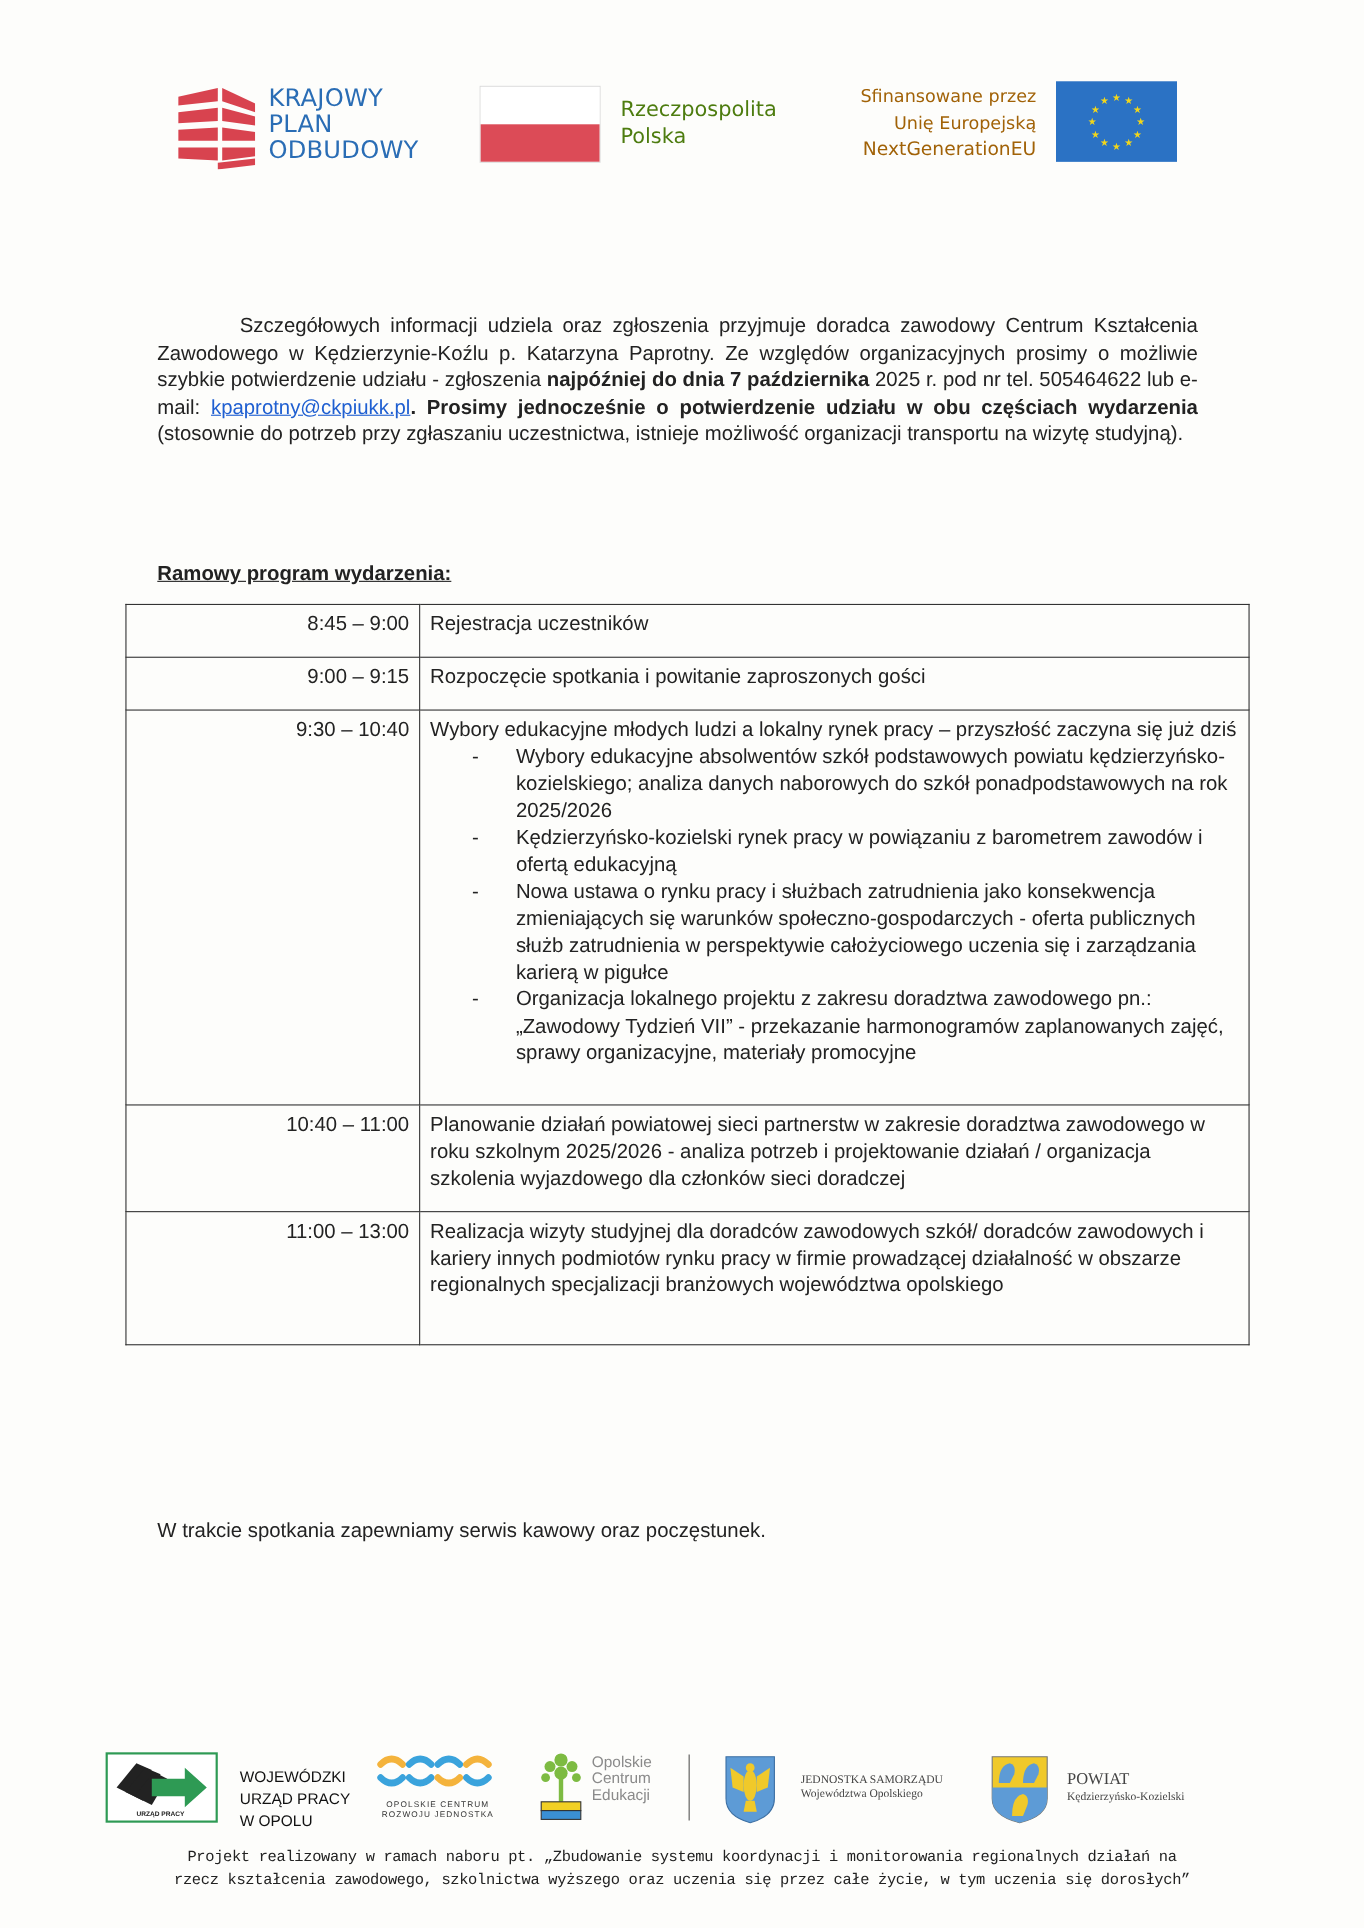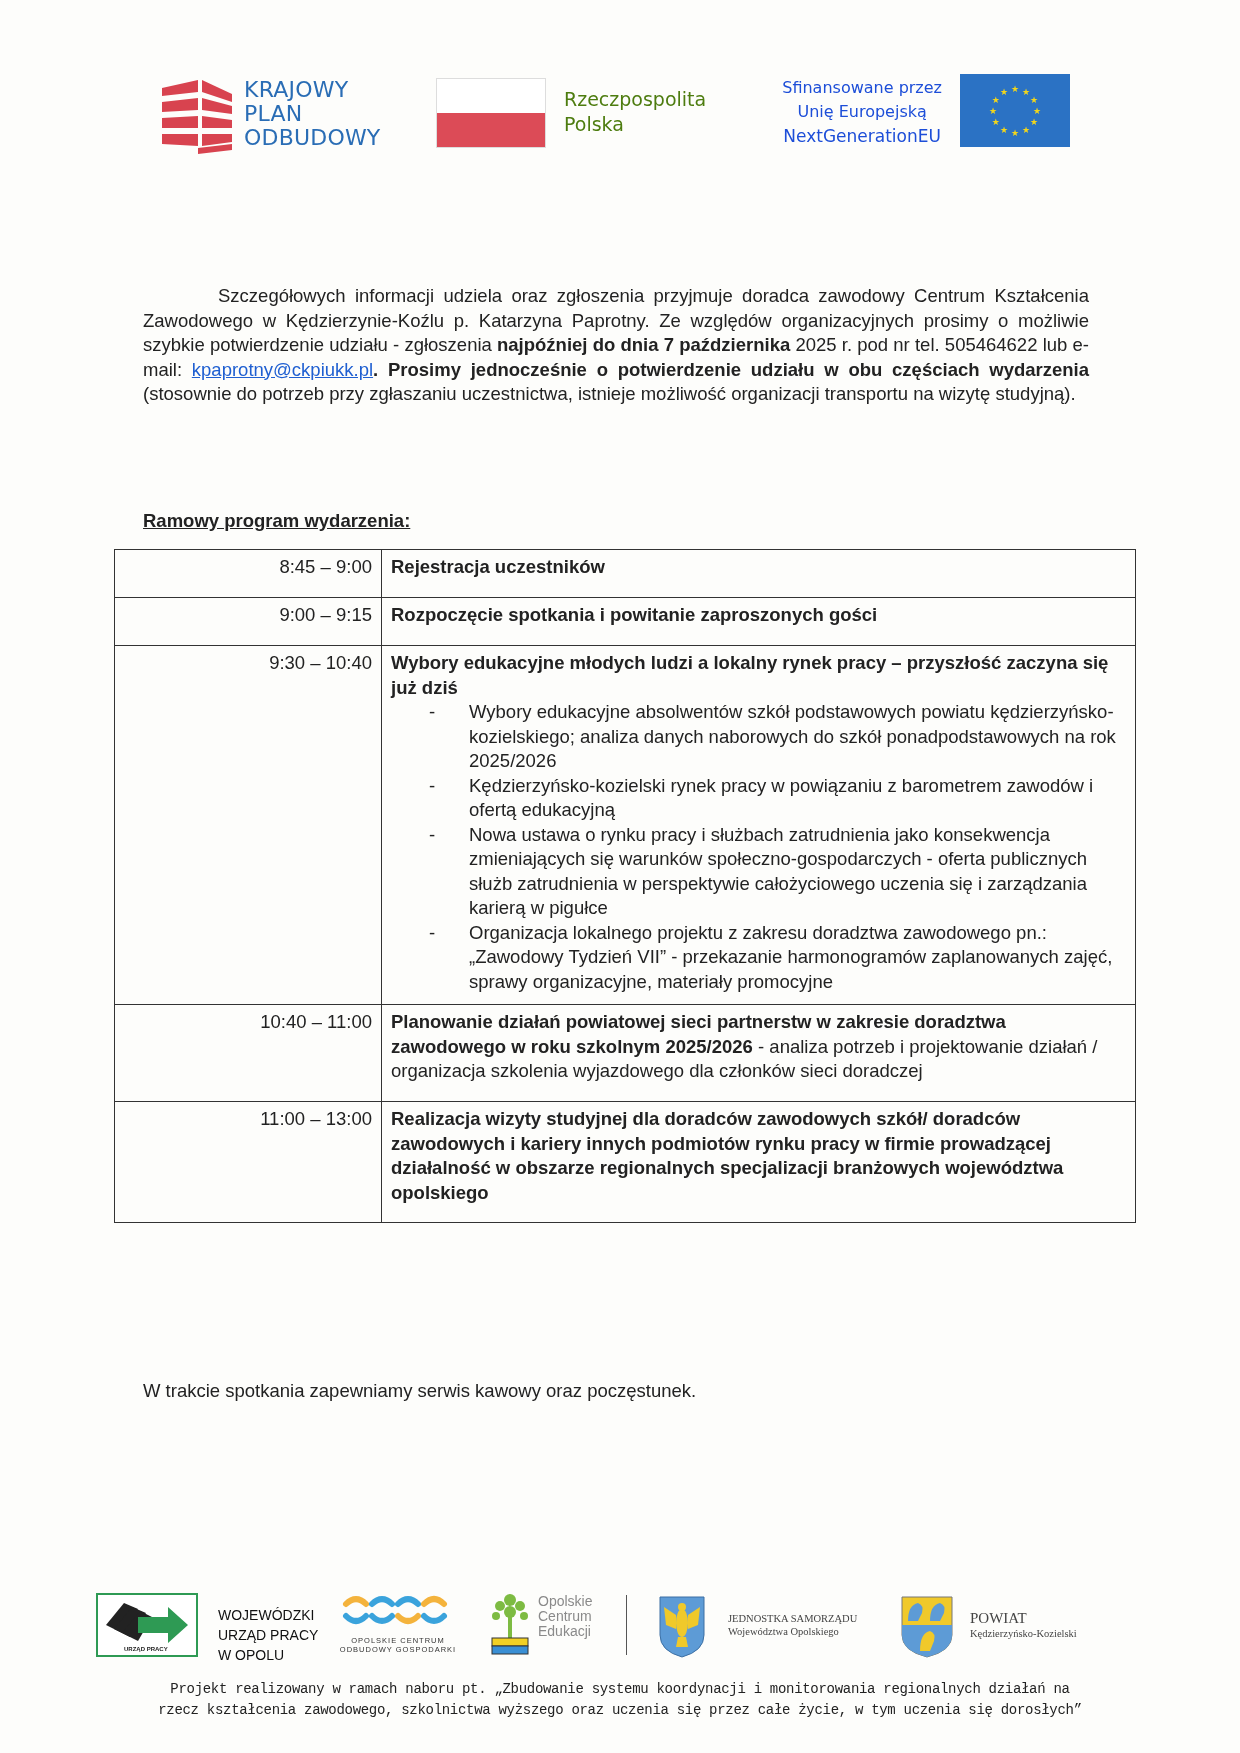--- a/index.html
+++ b/index.html
@@ -14,21 +14,21 @@
     
     #kpo-logo { left:162px; top:78px; width:240px; height:76px; }
     #kpo-mark { position:absolute; left:0; top:0; width:70px; height:76px; }
     #kpo-text { position:absolute; left:82px; top:0; color:#2a6db5; font-size:22px; line-height:24px; font-weight:500; font-family:"DejaVu Sans", sans-serif; letter-spacing:0.2px; }
     #pl-logo { left:436px; top:78px; width:280px; height:72px; }
     #pl-flag { position:absolute; left:0; top:0; width:110px; height:70px; border:1px solid #ddd; box-sizing:border-box; }
     #pl-flag .w { height:50%; background:#fff; }
     #pl-flag .r { height:50%; background:#dc4b57; }
     #pl-text { position:absolute; left:128px; top:9px; font-size:19px; line-height:25px; color:#4d7c0f; font-family:"DejaVu Sans", sans-serif; }
     #eu-logo { left:740px; top:74px; width:330px; height:75px; }
-    #eu-text { position:absolute; right:128px; top:2px; text-align:center; font-size:16px; line-height:24px; color:#1d4ed8; font-family:"DejaVu Sans", sans-serif; white-space:nowrap; }
+    #eu-text { position:absolute; right:128px; top:2px; text-align:right; font-size:16px; line-height:24px; color:#a16207; font-family:"DejaVu Sans", sans-serif; white-space:nowrap; }
     #eu-text .b { font-size:17px; }
     #eu-flag { position:absolute; right:0; top:0; width:110px; height:73px; background:#2b72c4; }
 
     
     #intro {
       left:143px; top:284px; width:946px;
       font-size:18.5px; line-height:24.6px; text-align:justify;
       text-indent:75px;
     }
     #intro a { color:#1f5fd1; text-decoration:underline; }
@@ -39,21 +39,21 @@
     }
 
     
     #schedule {
       left:114px; top:549px; width:1022px;
       border-collapse:collapse;
       font-size:18.5px; line-height:24.5px;
     }
     #schedule td { border:1.5px solid #333; vertical-align:top; padding:5px 9px 0 9px; }
     #schedule td.time { width:248px; text-align:right; }
-    #schedule td.desc b { font-weight:bold; }
+    #schedule td.desc b { font-weight:normal; }
     #schedule ul { list-style:none; margin:0; padding:0 0 0 78px; }
     #schedule ul li { position:relative; }
     #schedule ul li::before { content:"-"; position:absolute; left:-40px; }
 
     #closing { left:143px; top:1380px; font-size:18.5px; }
 
     
     #wup-logo { left:96px; top:1593px; width:102px; height:64px; border:2px solid #2e9a54; box-sizing:border-box; background:#fff; }
     #wup-text { left:218px; top:1593px; font-size:14px; line-height:20px; color:#111;margin-top:12px; }
     #ocrg-logo { left:338px; top:1590px; width:120px; height:72px; text-align:center; }
@@ -200,21 +200,21 @@
       <path d="M34,14 Q44,4 54,14" stroke="#3aa3dc"></path>
       <path d="M34,26 Q44,36 54,26" stroke="#3aa3dc"></path>
       <path d="M60,14 Q70,4 80,14" stroke="#3aa3dc"></path>
       <path d="M60,26 Q70,36 80,26" stroke="#f4b33c"></path>
       <path d="M86,14 Q96,4 106,14" stroke="#f4b33c"></path>
       <path d="M86,26 Q96,36 106,26" stroke="#3aa3dc"></path>
     </g>
   </svg>
   <div id="ocrg-caption">
     <div>OPOLSKIE CENTRUM</div>
-    <div>ODBUDOWY GOSPODARKI</div>
+    <div>ROZWOJU JEDNOSTKA</div>
   </div>
 </div>
 
 <div id="oce-logo" class="abs">
   <svg width="44" height="70" viewBox="0 0 44 70">
     <g fill="#7dbb42">
       <circle cx="22" cy="10" r="6"></circle>
         <circle cx="12" cy="16" r="5"></circle>
         <circle cx="32" cy="16" r="5"></circle>
       <circle cx="8" cy="26" r="4"></circle>

